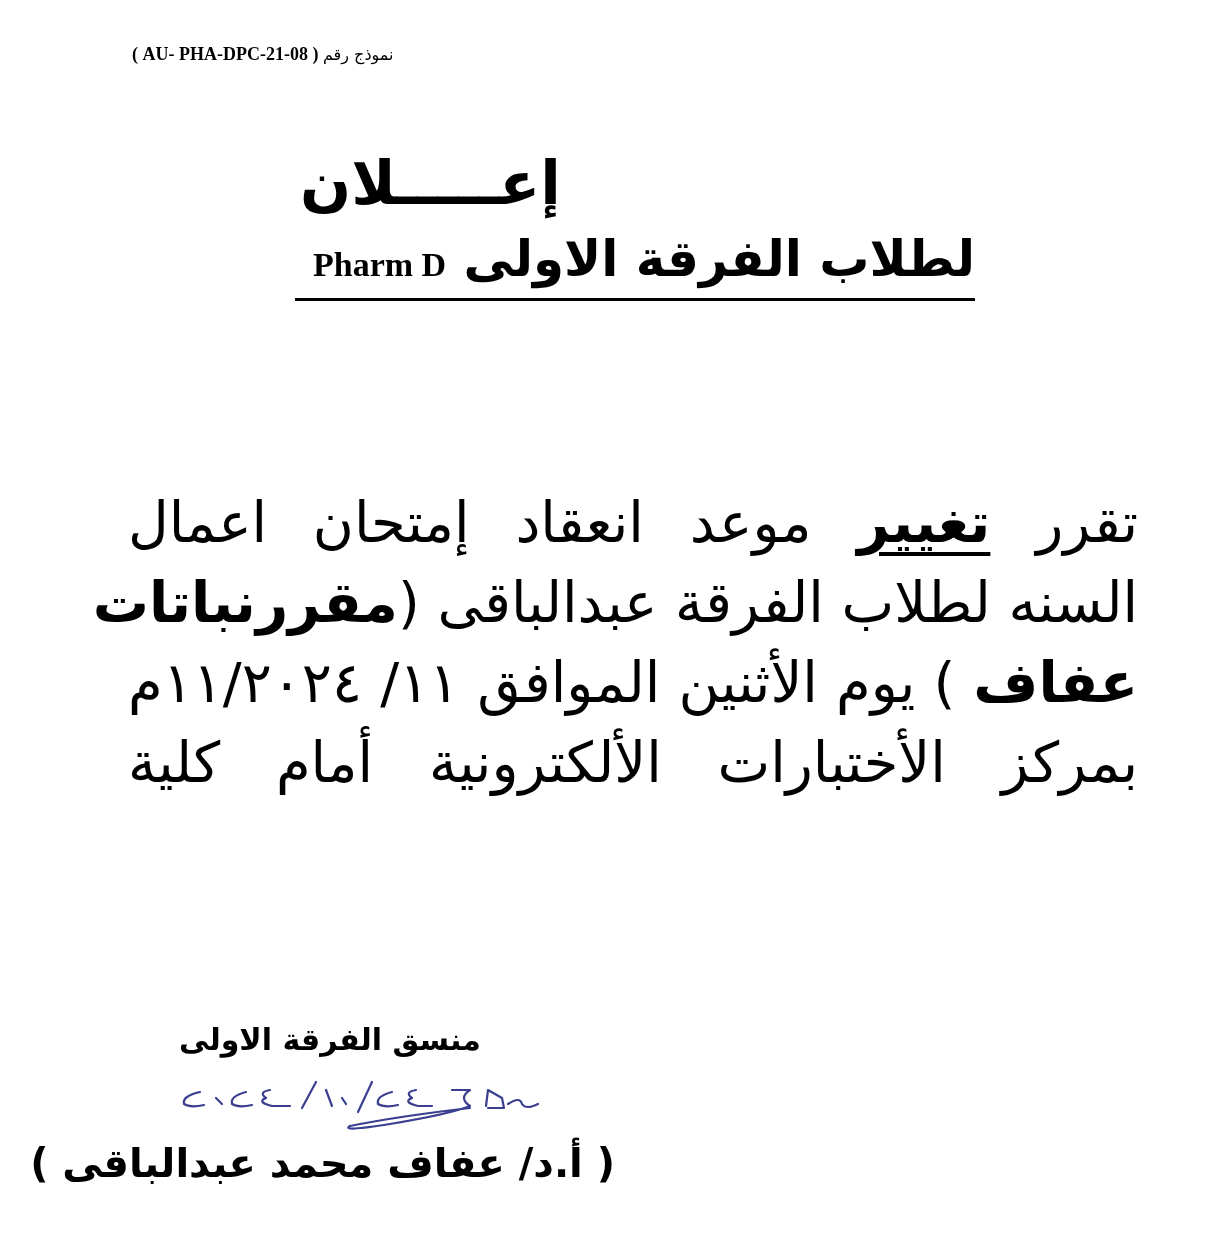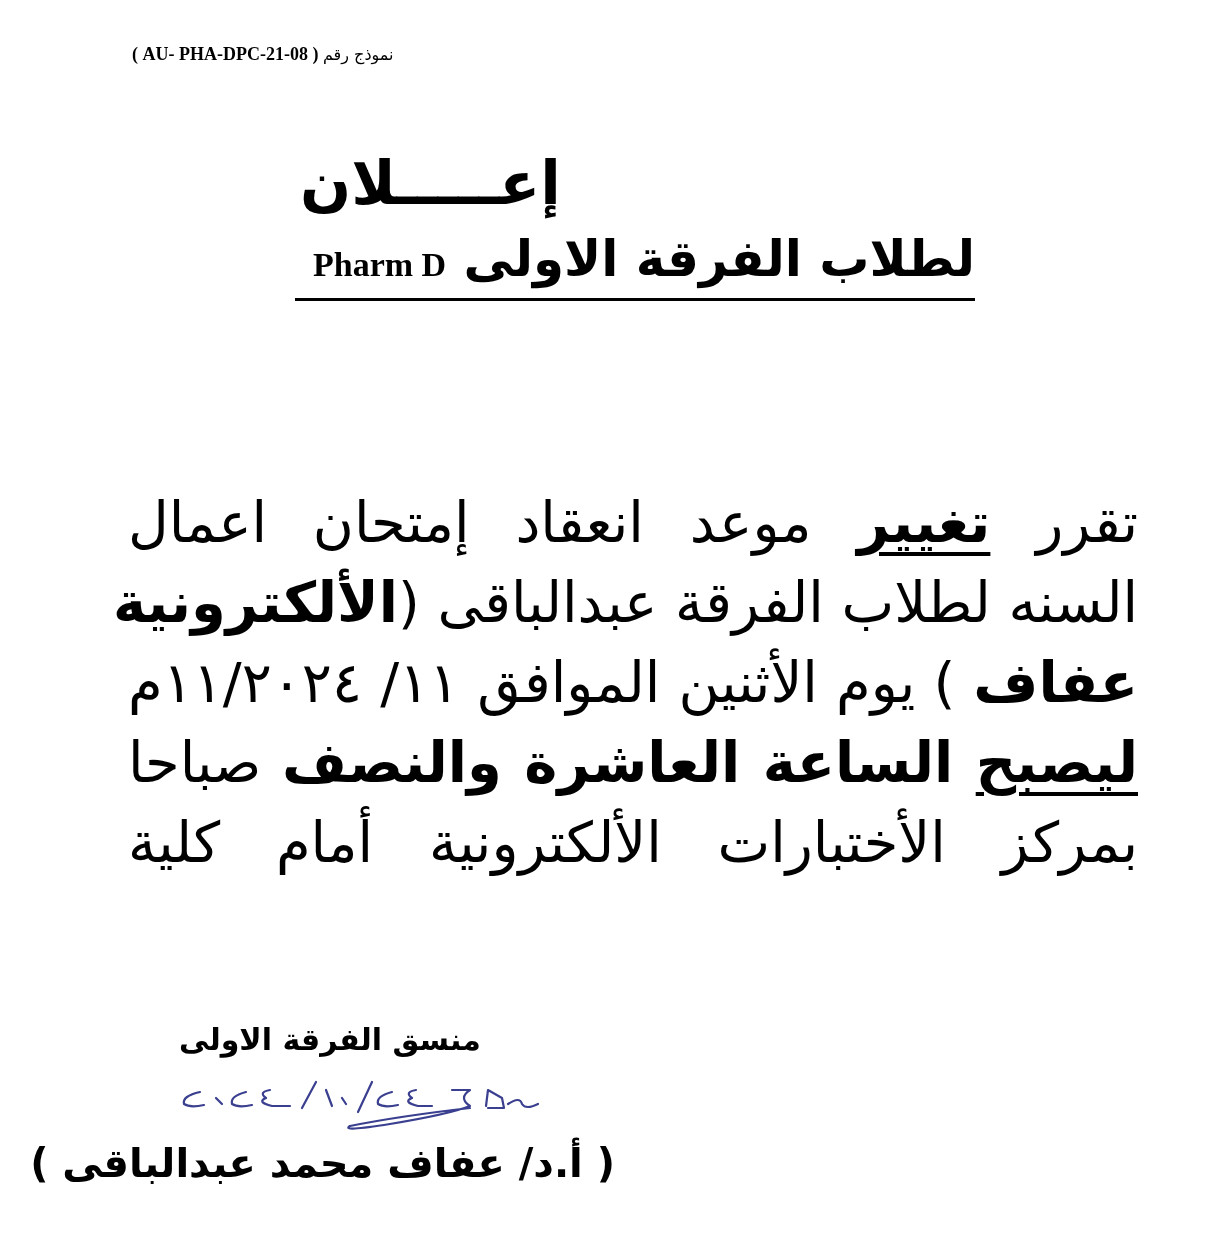--- a/index.html
+++ b/index.html
@@ -143,27 +143,24 @@
   <div class="subtitle">
     <span>لطلاب الفرقة الاولى</span>
     <span class="latin">Pharm D</span>
   </div>
 
   <div class="body">
     <span class="line">
       <span>تقرر </span><span class="b u">تغيير</span><span> موعد انعقاد  إمتحان اعمال</span>
     </span>
     <span class="line">
-      <span>السنه لطلاب الفرقة عبدالباقى (</span><span class="b">الألكترونية</span>
+      <span>السنه لطلاب الفرقة عبدالباقى (</span><span class="b">مقررنباتات</span>
     </span>
     <span class="line">
       <span class="b">عفاف</span><span> ) يوم  الأثنين الموافق ١١/ ١١/٢٠٢٤م</span>
-    </span>
-    <span class="line">
-      <span class="b u">ليصبح</span><span class="b"> الساعة العاشرة والنصف</span><span> صباحا</span>
     </span>
     <span class="line">
       <span>بمركز الأختبارات الألكترونية أمام كلية</span>
     </span>
   </div>
 
   <div class="coordinator">منسق الفرقة الاولى</div>
 
   <div class="signature">
     <svg width="400" height="60" viewBox="0 0 400 60">

